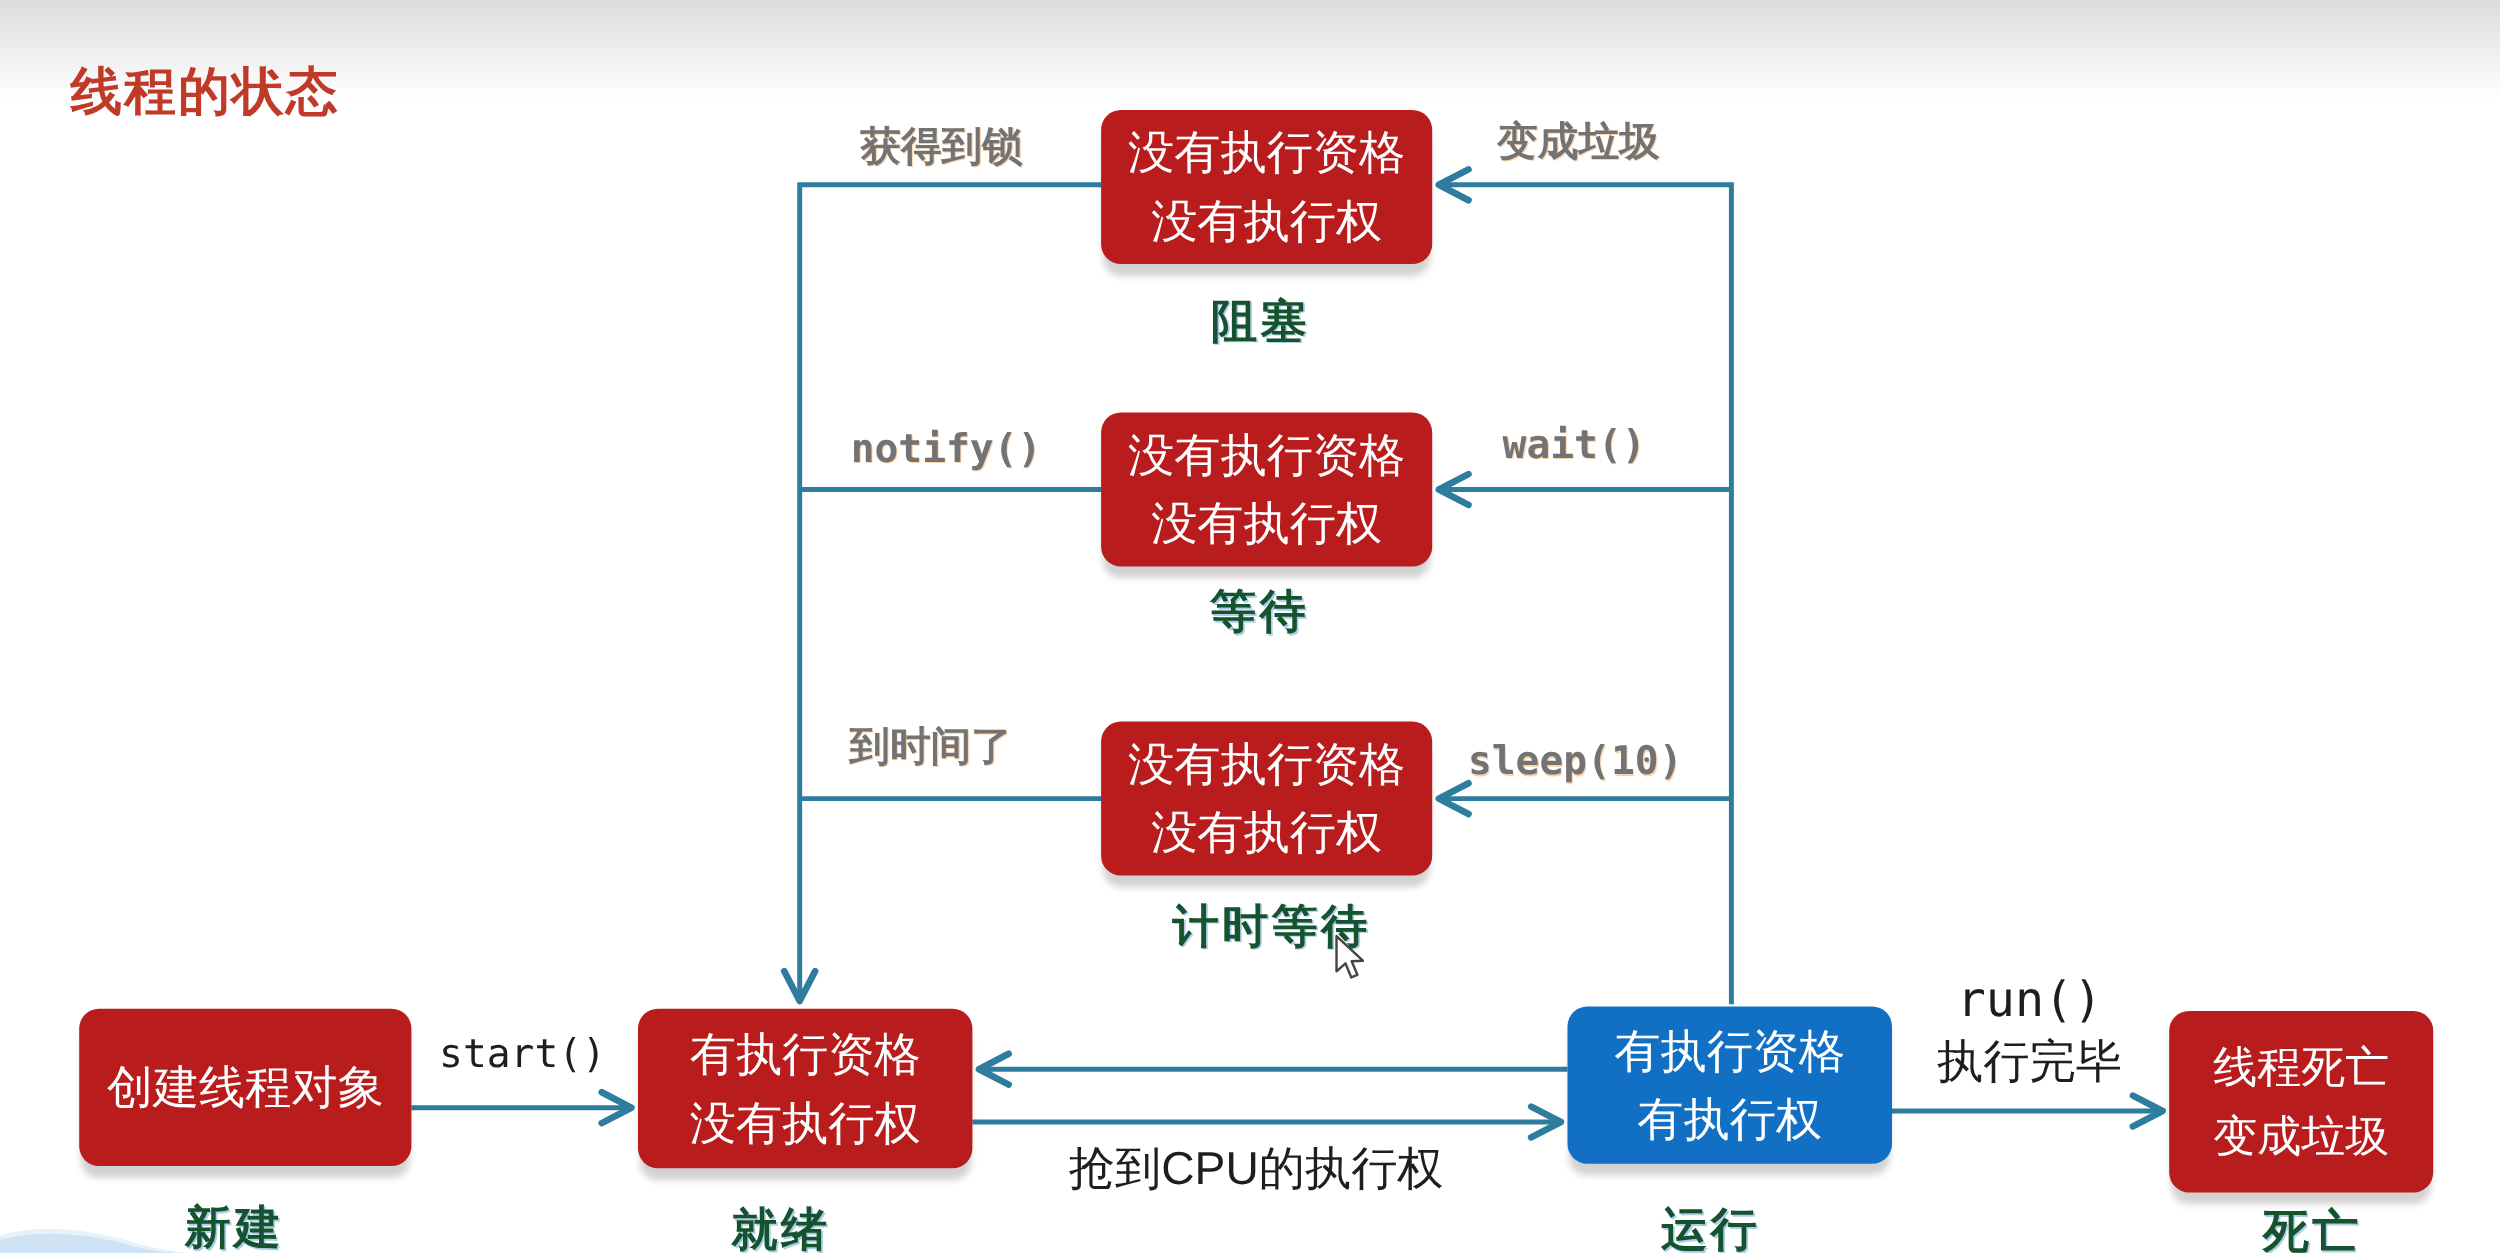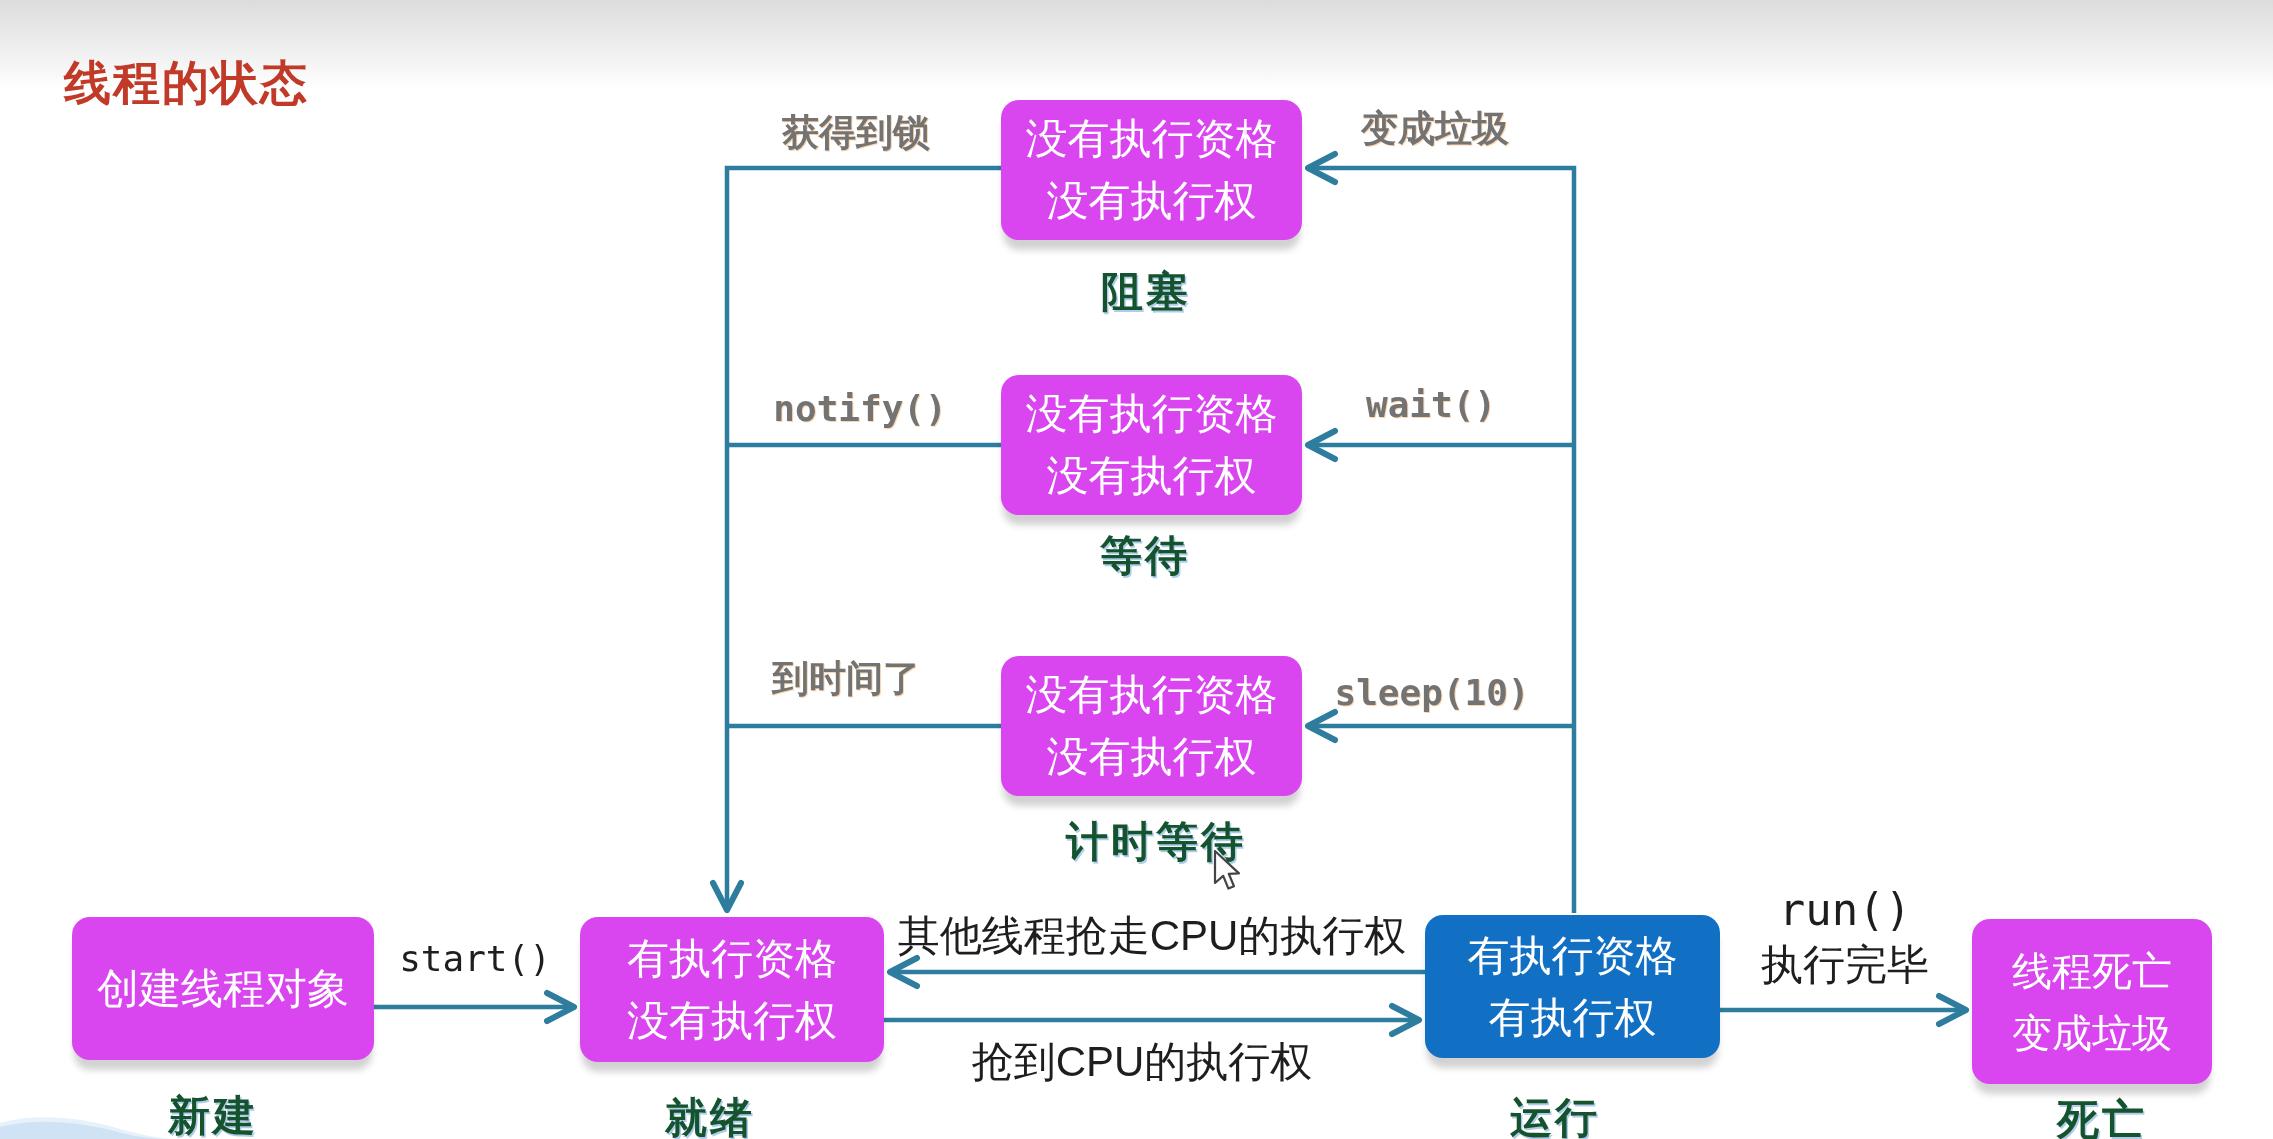--- a/index.html
+++ b/index.html
@@ -15,21 +15,21 @@
     position:absolute;left:64px;top:52px;margin:0;
     font-size:47px;font-weight:bold;color:#c13a28;letter-spacing:2px;
   }
   .wires{position:absolute;left:0;top:0;width:2273px;height:1139px;}
   .box{
     position:absolute;display:flex;flex-direction:column;
     align-items:center;justify-content:center;
     color:#fff;border-radius:18px;text-align:center;
     box-shadow:0 12px 7px -2px rgba(0,0,0,0.18);
   }
-  .box.red{background:#d946ef;}
+  .box.red{background:#b91c1c;}
   .box.blue{background:#1170c4;}
   .box .bline{font-size:42px;line-height:62px;white-space:nowrap;}
   .olabel{
     position:absolute;transform:translateX(-50%);
     color:#737373;font-weight:bold;font-size:37px;white-space:nowrap;
     text-shadow:1px 1px 0 rgba(242,133,20,0.35);
   }
   .olabel.code{font-family:"DejaVu Sans Mono",monospace;font-size:36px;}
   .slabel{
     position:absolute;transform:translateX(-50%);
@@ -118,21 +118,20 @@
 
   <div class="slabel" style="left:1146px;top:264px;">阻塞</div>
   <div class="slabel" style="left:1145px;top:528px;">等待</div>
   <div class="slabel" style="left:1156px;top:814px;">计时等待</div>
   <div class="slabel" style="left:213px;top:1088px;">新建</div>
   <div class="slabel" style="left:710px;top:1090px;">就绪</div>
   <div class="slabel" style="left:1555px;top:1090px;">运行</div>
   <div class="slabel" style="left:2102px;top:1092px;">死亡</div>
 
   <div class="ktext code" style="left:475px;top:938px;">start()</div>
-  <div class="ktext" style="left:1152px;top:908px;">其他线程抢走CPU的执行权</div>
   <div class="ktext" style="left:1142px;top:1034px;">抢到CPU的执行权</div>
   <div class="ktext two-line" style="left:1845px;top:882px;">
     <div class="code" style="font-family:'DejaVu Sans Mono',monospace;font-size:44px;">run()</div>
     <div>执行完毕</div>
   </div>
 
   <svg class="wave" width="200" height="30" viewBox="0 0 200 30">
     <path d="M0,30 L0,14 C35,4 80,8 120,20 C145,27 165,30 175,30 Z" fill="#e6f1fa"></path>
     <path d="M0,30 L0,18 C35,9 78,12 118,23 C140,29 158,30 168,30 Z" fill="#cfe3f5"></path>
   </svg>

